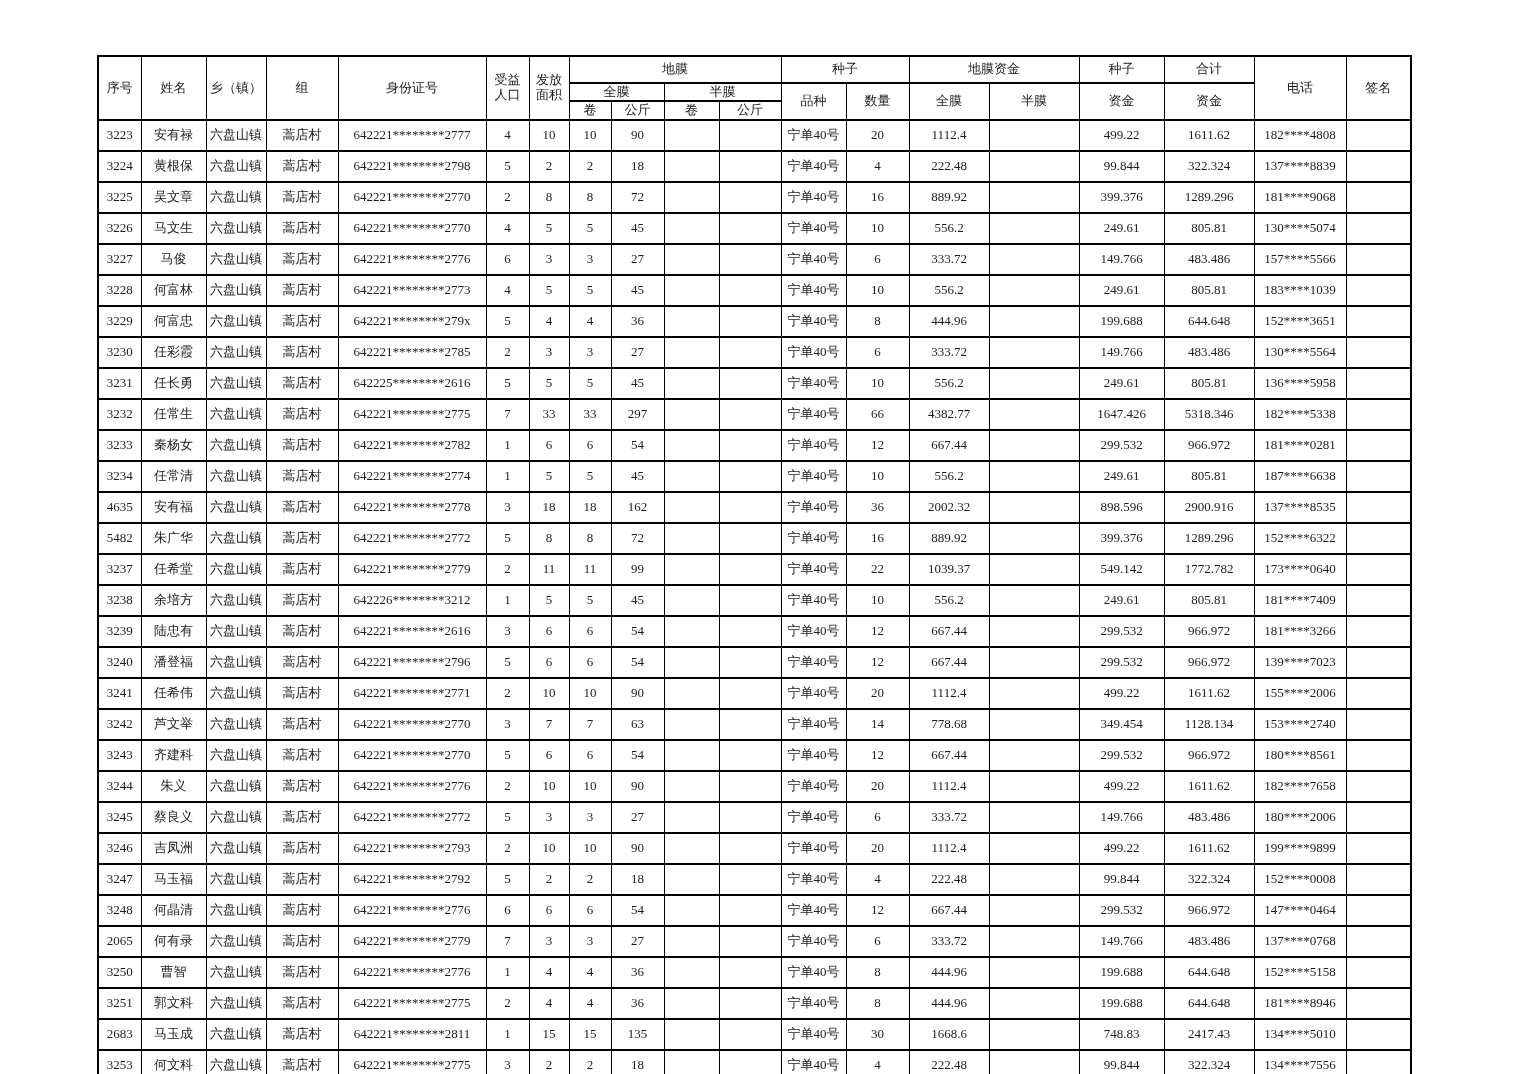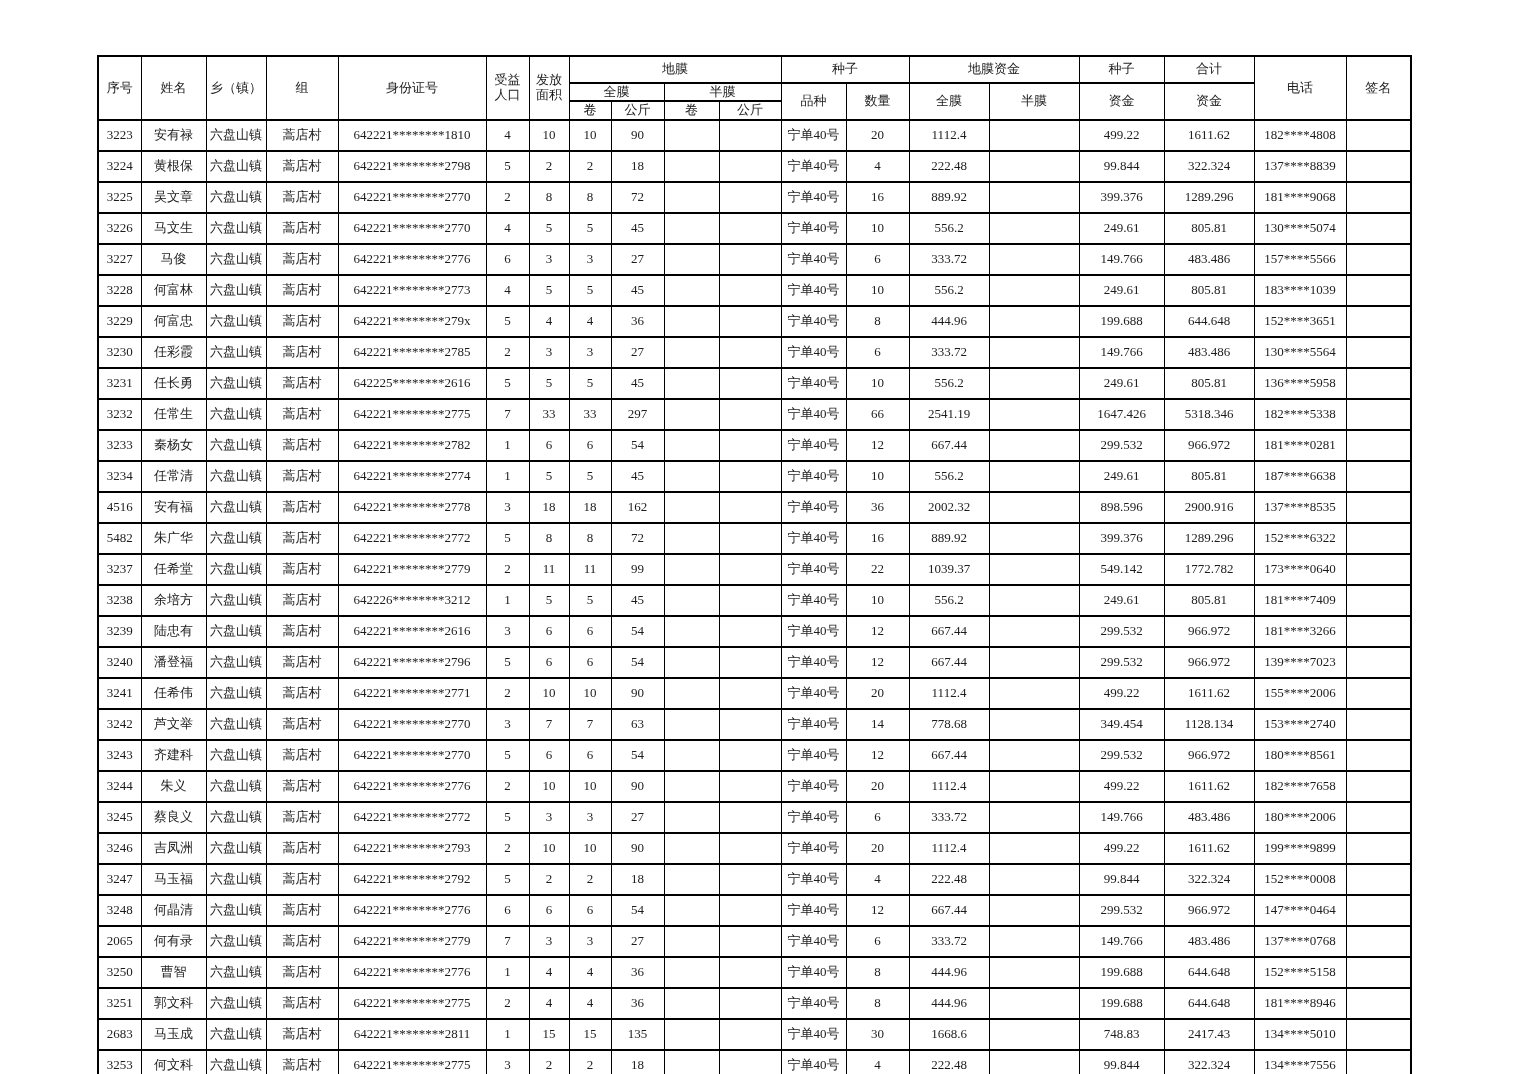--- a/index.html
+++ b/index.html
@@ -103,21 +103,21 @@
         <th>卷</th>
         <th>公斤</th>
       </tr>
     </thead>
     <tbody>
         <tr>
           <td>3223</td>
           <td>安有禄</td>
           <td>六盘山镇</td>
           <td>蒿店村</td>
-          <td>642221********1810</td>
+          <td>642221********2777</td>
           <td>4</td>
           <td>10</td>
           <td>10</td>
           <td>90</td>
           <td></td>
           <td></td>
           <td>宁单40号</td>
           <td>20</td>
           <td>1112.4</td>
           <td></td>
@@ -301,21 +301,21 @@
           <td>蒿店村</td>
           <td>642221********2775</td>
           <td>7</td>
           <td>33</td>
           <td>33</td>
           <td>297</td>
           <td></td>
           <td></td>
           <td>宁单40号</td>
           <td>66</td>
-          <td>2541.19</td>
+          <td>4382.77</td>
           <td></td>
           <td>1647.426</td>
           <td>5318.346</td>
           <td>182****5338</td>
           <td></td>
         </tr>
         <tr>
           <td>3233</td>
           <td>秦杨女</td>
           <td>六盘山镇</td>
@@ -351,21 +351,21 @@
           <td>宁单40号</td>
           <td>10</td>
           <td>556.2</td>
           <td></td>
           <td>249.61</td>
           <td>805.81</td>
           <td>187****6638</td>
           <td></td>
         </tr>
         <tr>
-          <td>4516</td>
+          <td>4635</td>
           <td>安有福</td>
           <td>六盘山镇</td>
           <td>蒿店村</td>
           <td>642221********2778</td>
           <td>3</td>
           <td>18</td>
           <td>18</td>
           <td>162</td>
           <td></td>
           <td></td>

